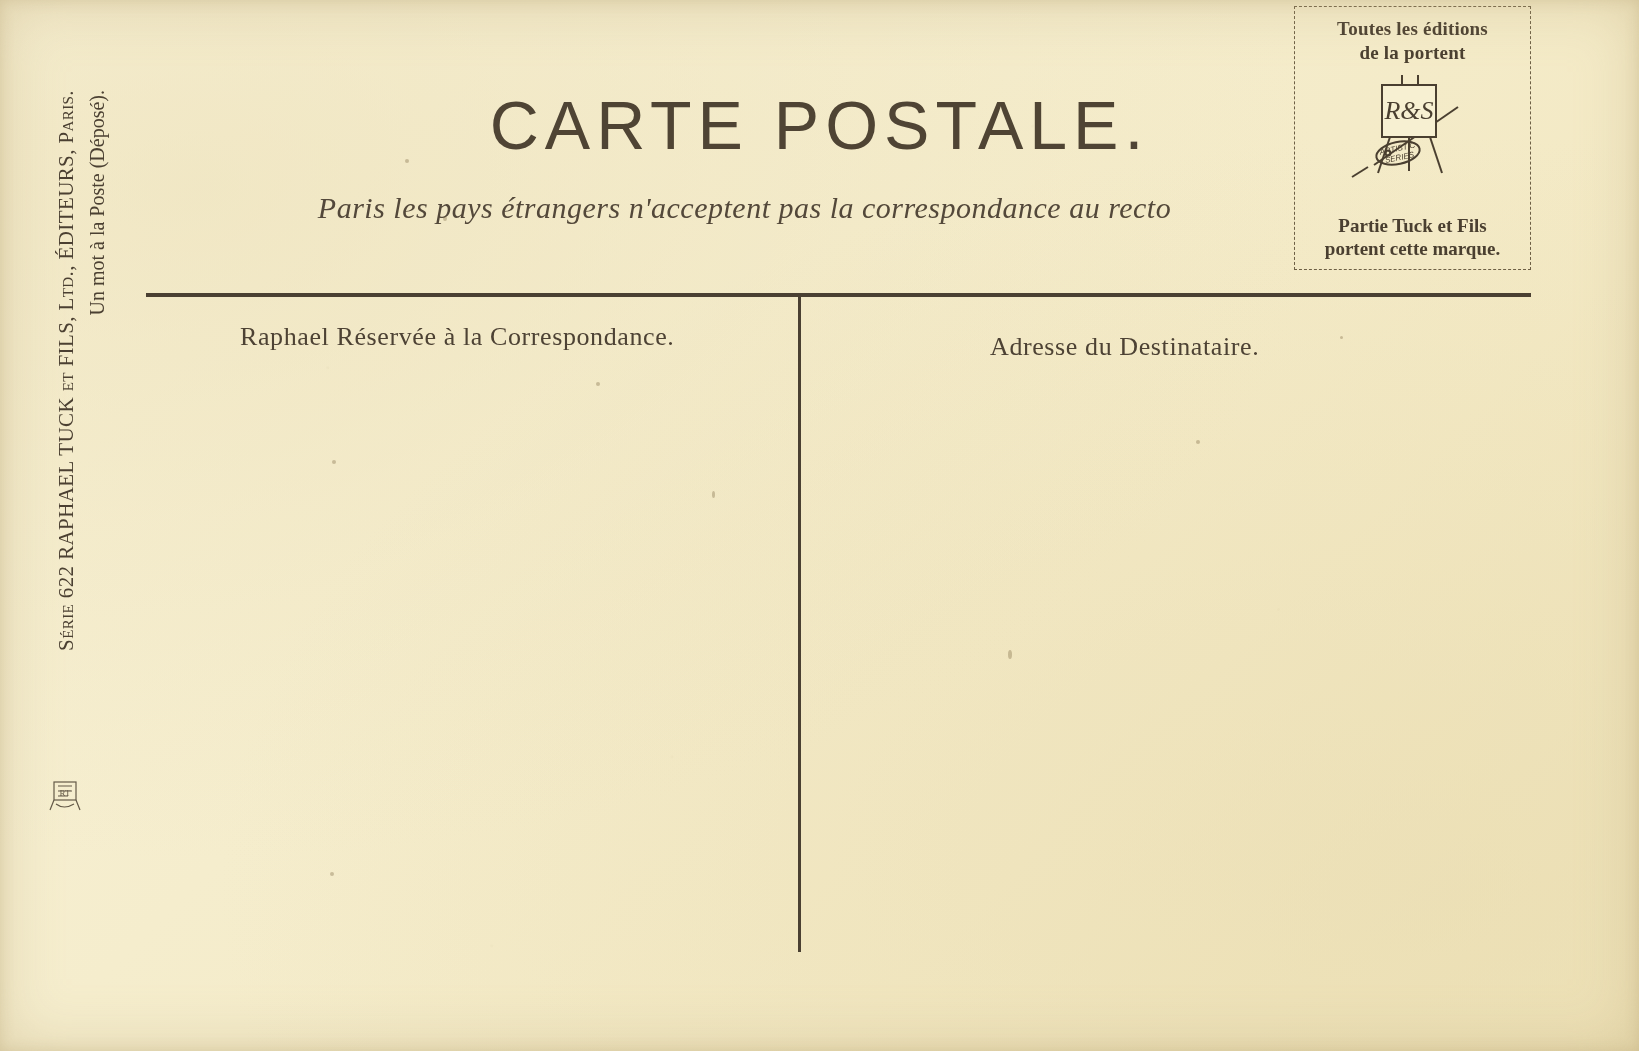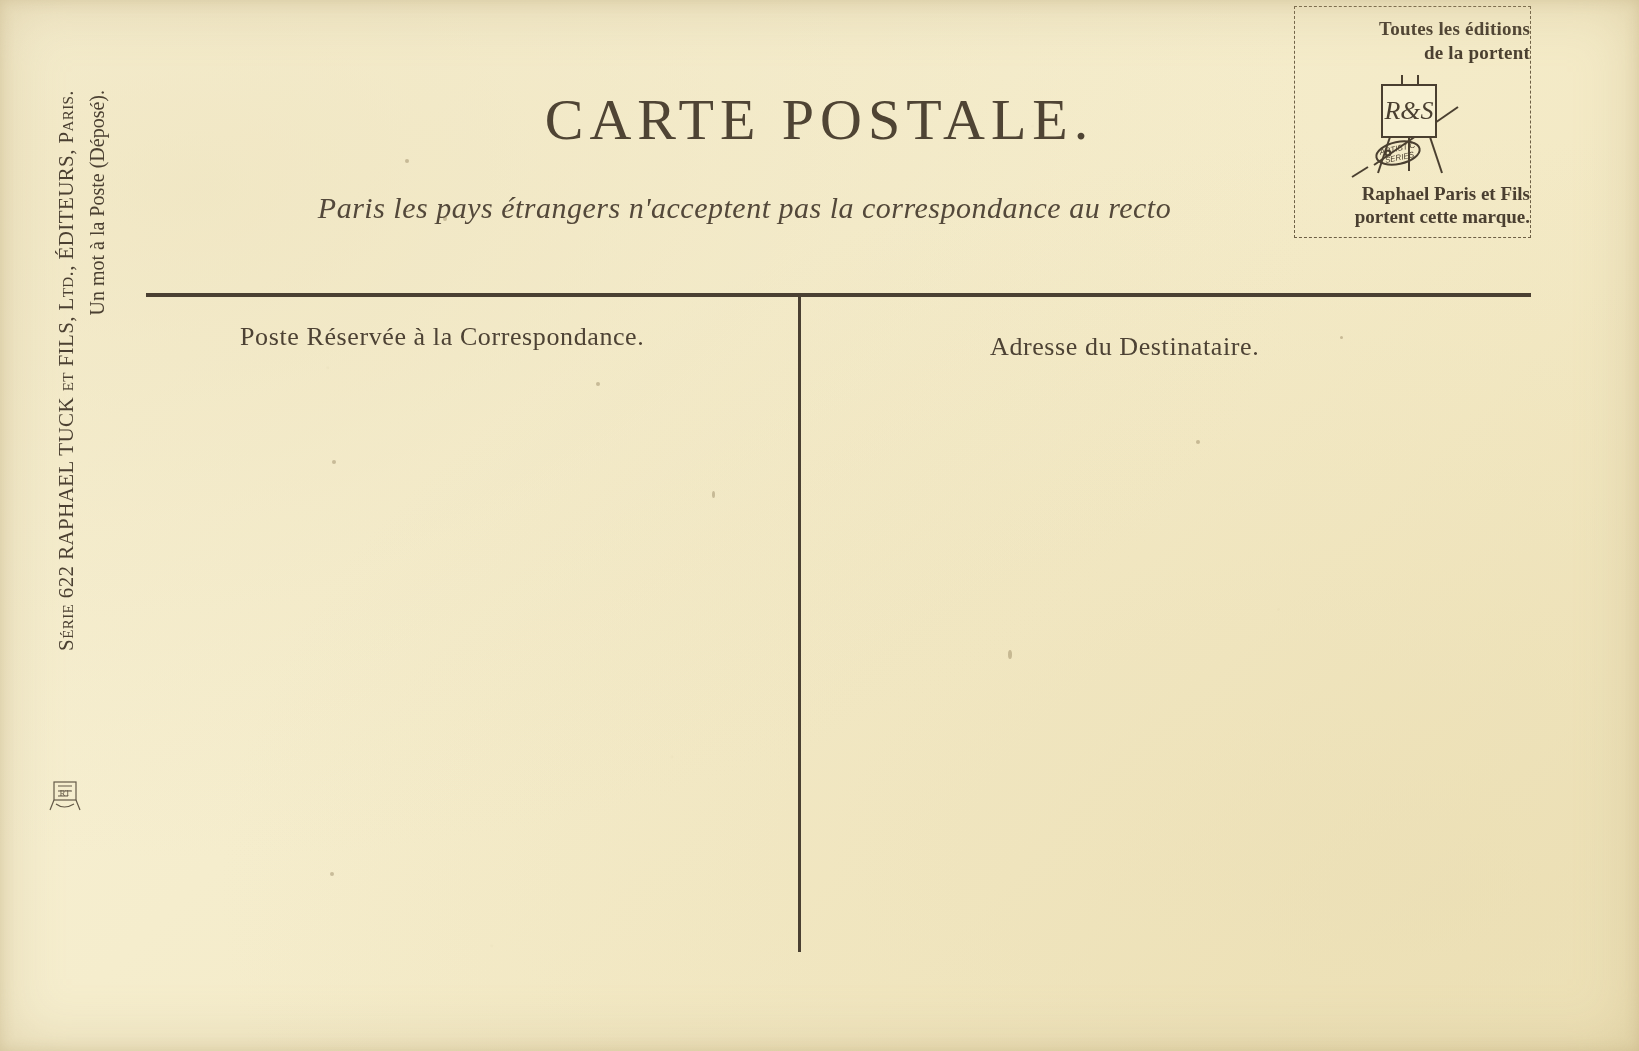--- a/index.html
+++ b/index.html
@@ -44,22 +44,22 @@
       radial-gradient(circle at 30% 90%, rgba(150,126,80,.08) 0 1px, transparent 2px);
   }
 
   
   .title {
     position: absolute;
     left: 0;
     right: 0;
     top: 86px;
     text-align: center;
-    font-family: Liberation Serif, serif;
-    font-size: 58px;
+    font-family: Liberation Sans, sans-serif;
+    font-size: 68px;
     letter-spacing: 6px;
     color: #4f4434;
     font-weight: 400;
   }
 
   .subtitle {
     position: absolute;
     left: 180px;
     right: 330px;
     top: 188px;
@@ -132,24 +132,24 @@
   }
   .vt-col.second { left: 32px; font-size: 20px; }
   .smallcaps { font-variant: small-caps; letter-spacing: .4px; }
 
   
   .stamp-box {
     position: absolute;
     right: 108px;
     top: 6px;
     width: 237px;
-    height: 232px;
+    height: 264px;
     border: 1px dashed #6d5f45;
     box-sizing: border-box;
-    text-align: right;
+    text-align: center;
     color: #4a3f30;
     font-family: "Liberation Serif", serif;
   }
   .stamp-top {
     margin-top: 10px;
     font-size: 19px;
     line-height: 1.25;
     font-weight: bold;
     letter-spacing: .2px;
   }
@@ -193,21 +193,21 @@
 
   <div class="title">CARTE POSTALE.</div>
 
   <div class="subtitle">
     <span class="l1">Paris les pays étrangers n'acceptent pas la correspondance au recto</span>
   </div>
 
   <div class="hrule"></div>
   <div class="vrule"></div>
 
-  <div class="label-corresp">Poste Réservée à la Correspondance.</div>
+  <div class="label-corresp">Raphael Réservée à la Correspondance.</div>
   <div class="label-address">Adresse du Destinataire.</div>
 
   <div class="vt-wrap">
     <div class="vt-col smallcaps">Série 622 RAPHAEL TUCK et FILS, Ltd., ÉDITEURS, Paris.</div>
     <div class="vt-col second">Un mot à la Poste (Déposé).</div>
   </div>
 
   <div class="stamp-box">
     <div class="stamp-top">
       <div>Toutes les éditions</div>
@@ -233,21 +233,21 @@
           <ellipse cx="60" cy="84" rx="22" ry="11" transform="rotate(-12 60 84)"></ellipse>
           <circle cx="50" cy="84" r="2.5"></circle>
         </g>
         <text x="71" y="50" text-anchor="middle" font-family="Liberation Serif, serif" font-size="26" fill="#4a3f30">R&amp;S</text>
         <text x="60" y="82" text-anchor="middle" font-family="Liberation Sans, sans-serif" font-size="8" fill="#4a3f30" transform="rotate(-12 60 82)">ARTISTIC</text>
         <text x="62" y="91" text-anchor="middle" font-family="Liberation Sans, sans-serif" font-size="8" fill="#4a3f30" transform="rotate(-12 62 91)">SERIES</text>
       </svg>
     </div>
 
     <div class="stamp-bottom">
-      <div>Raphael Paris et Fils</div>
+      <div>Partie Tuck et Fils</div>
       <div>portent cette marque.</div>
     </div>
   </div>
 
   <div class="crest">
     <svg width="44" height="44" viewBox="0 0 44 44" xmlns="http://www.w3.org/2000/svg">
       <g stroke="#4a3f30" stroke-width="1.2" fill="none">
         <rect x="8" y="8" width="22" height="18"></rect>
         <path d="M8 26 L4 36 M30 26 L34 36"></path>
         <path d="M10 30 q8 6 18 0"></path>

